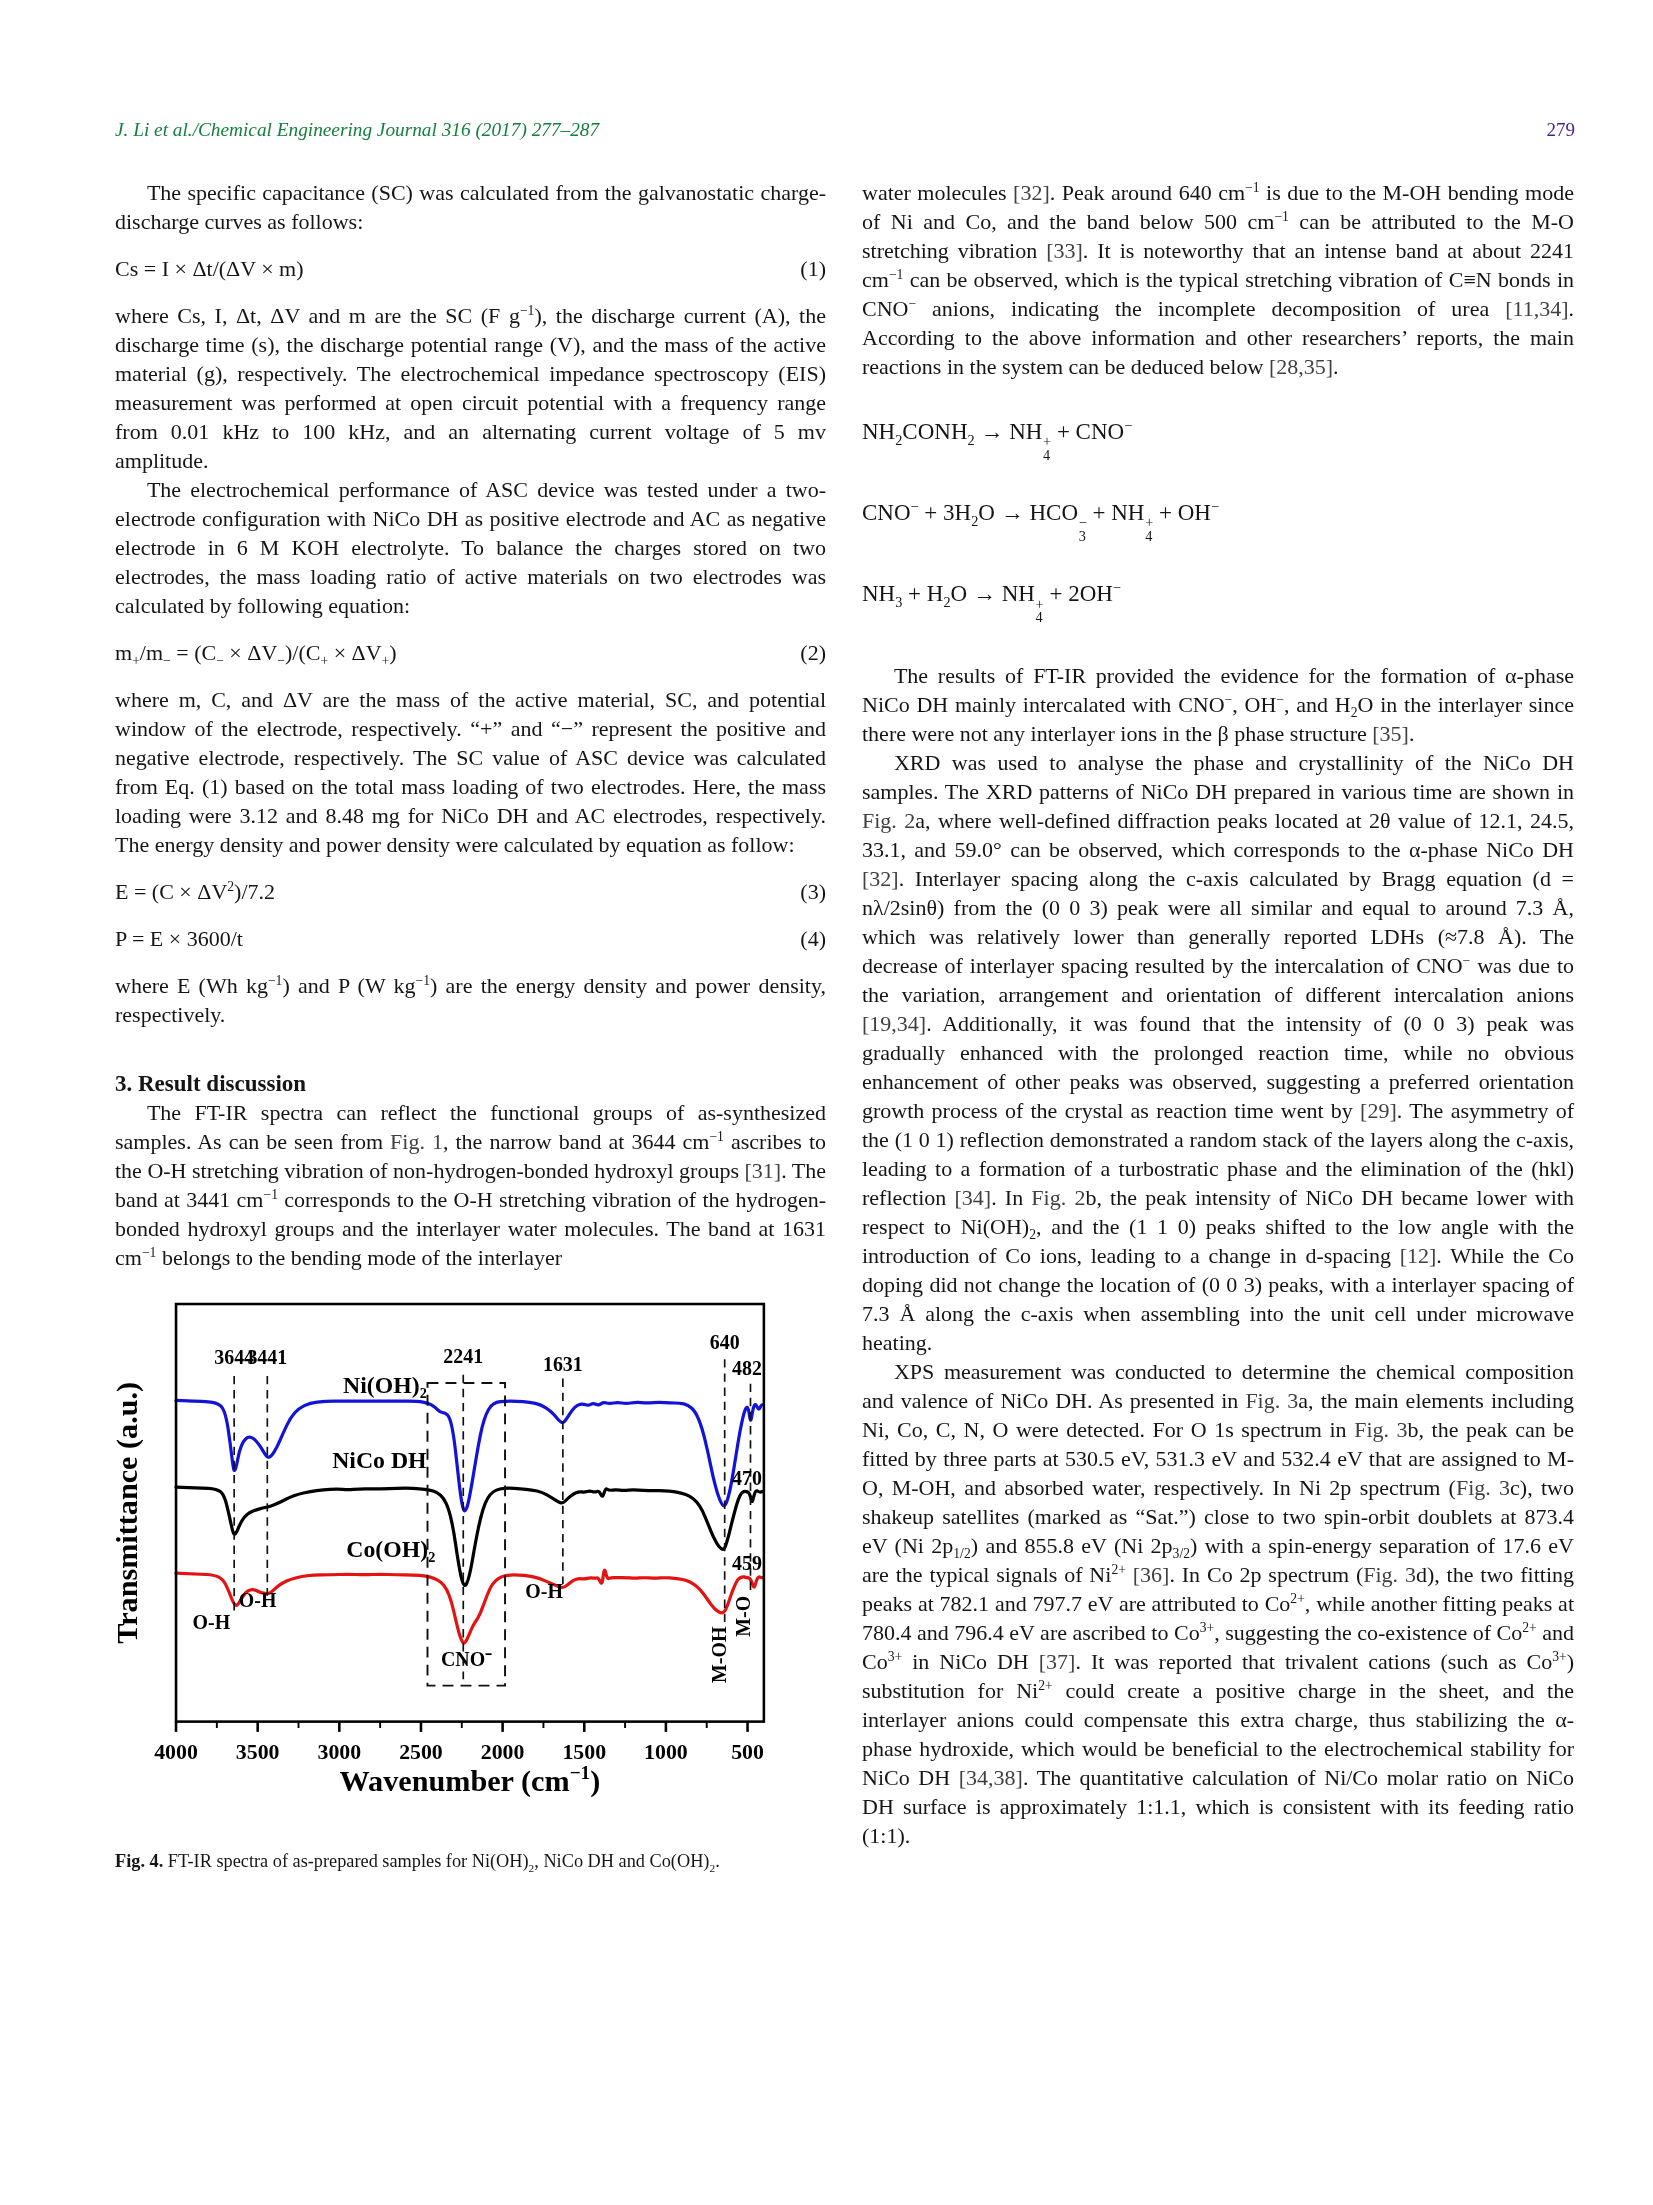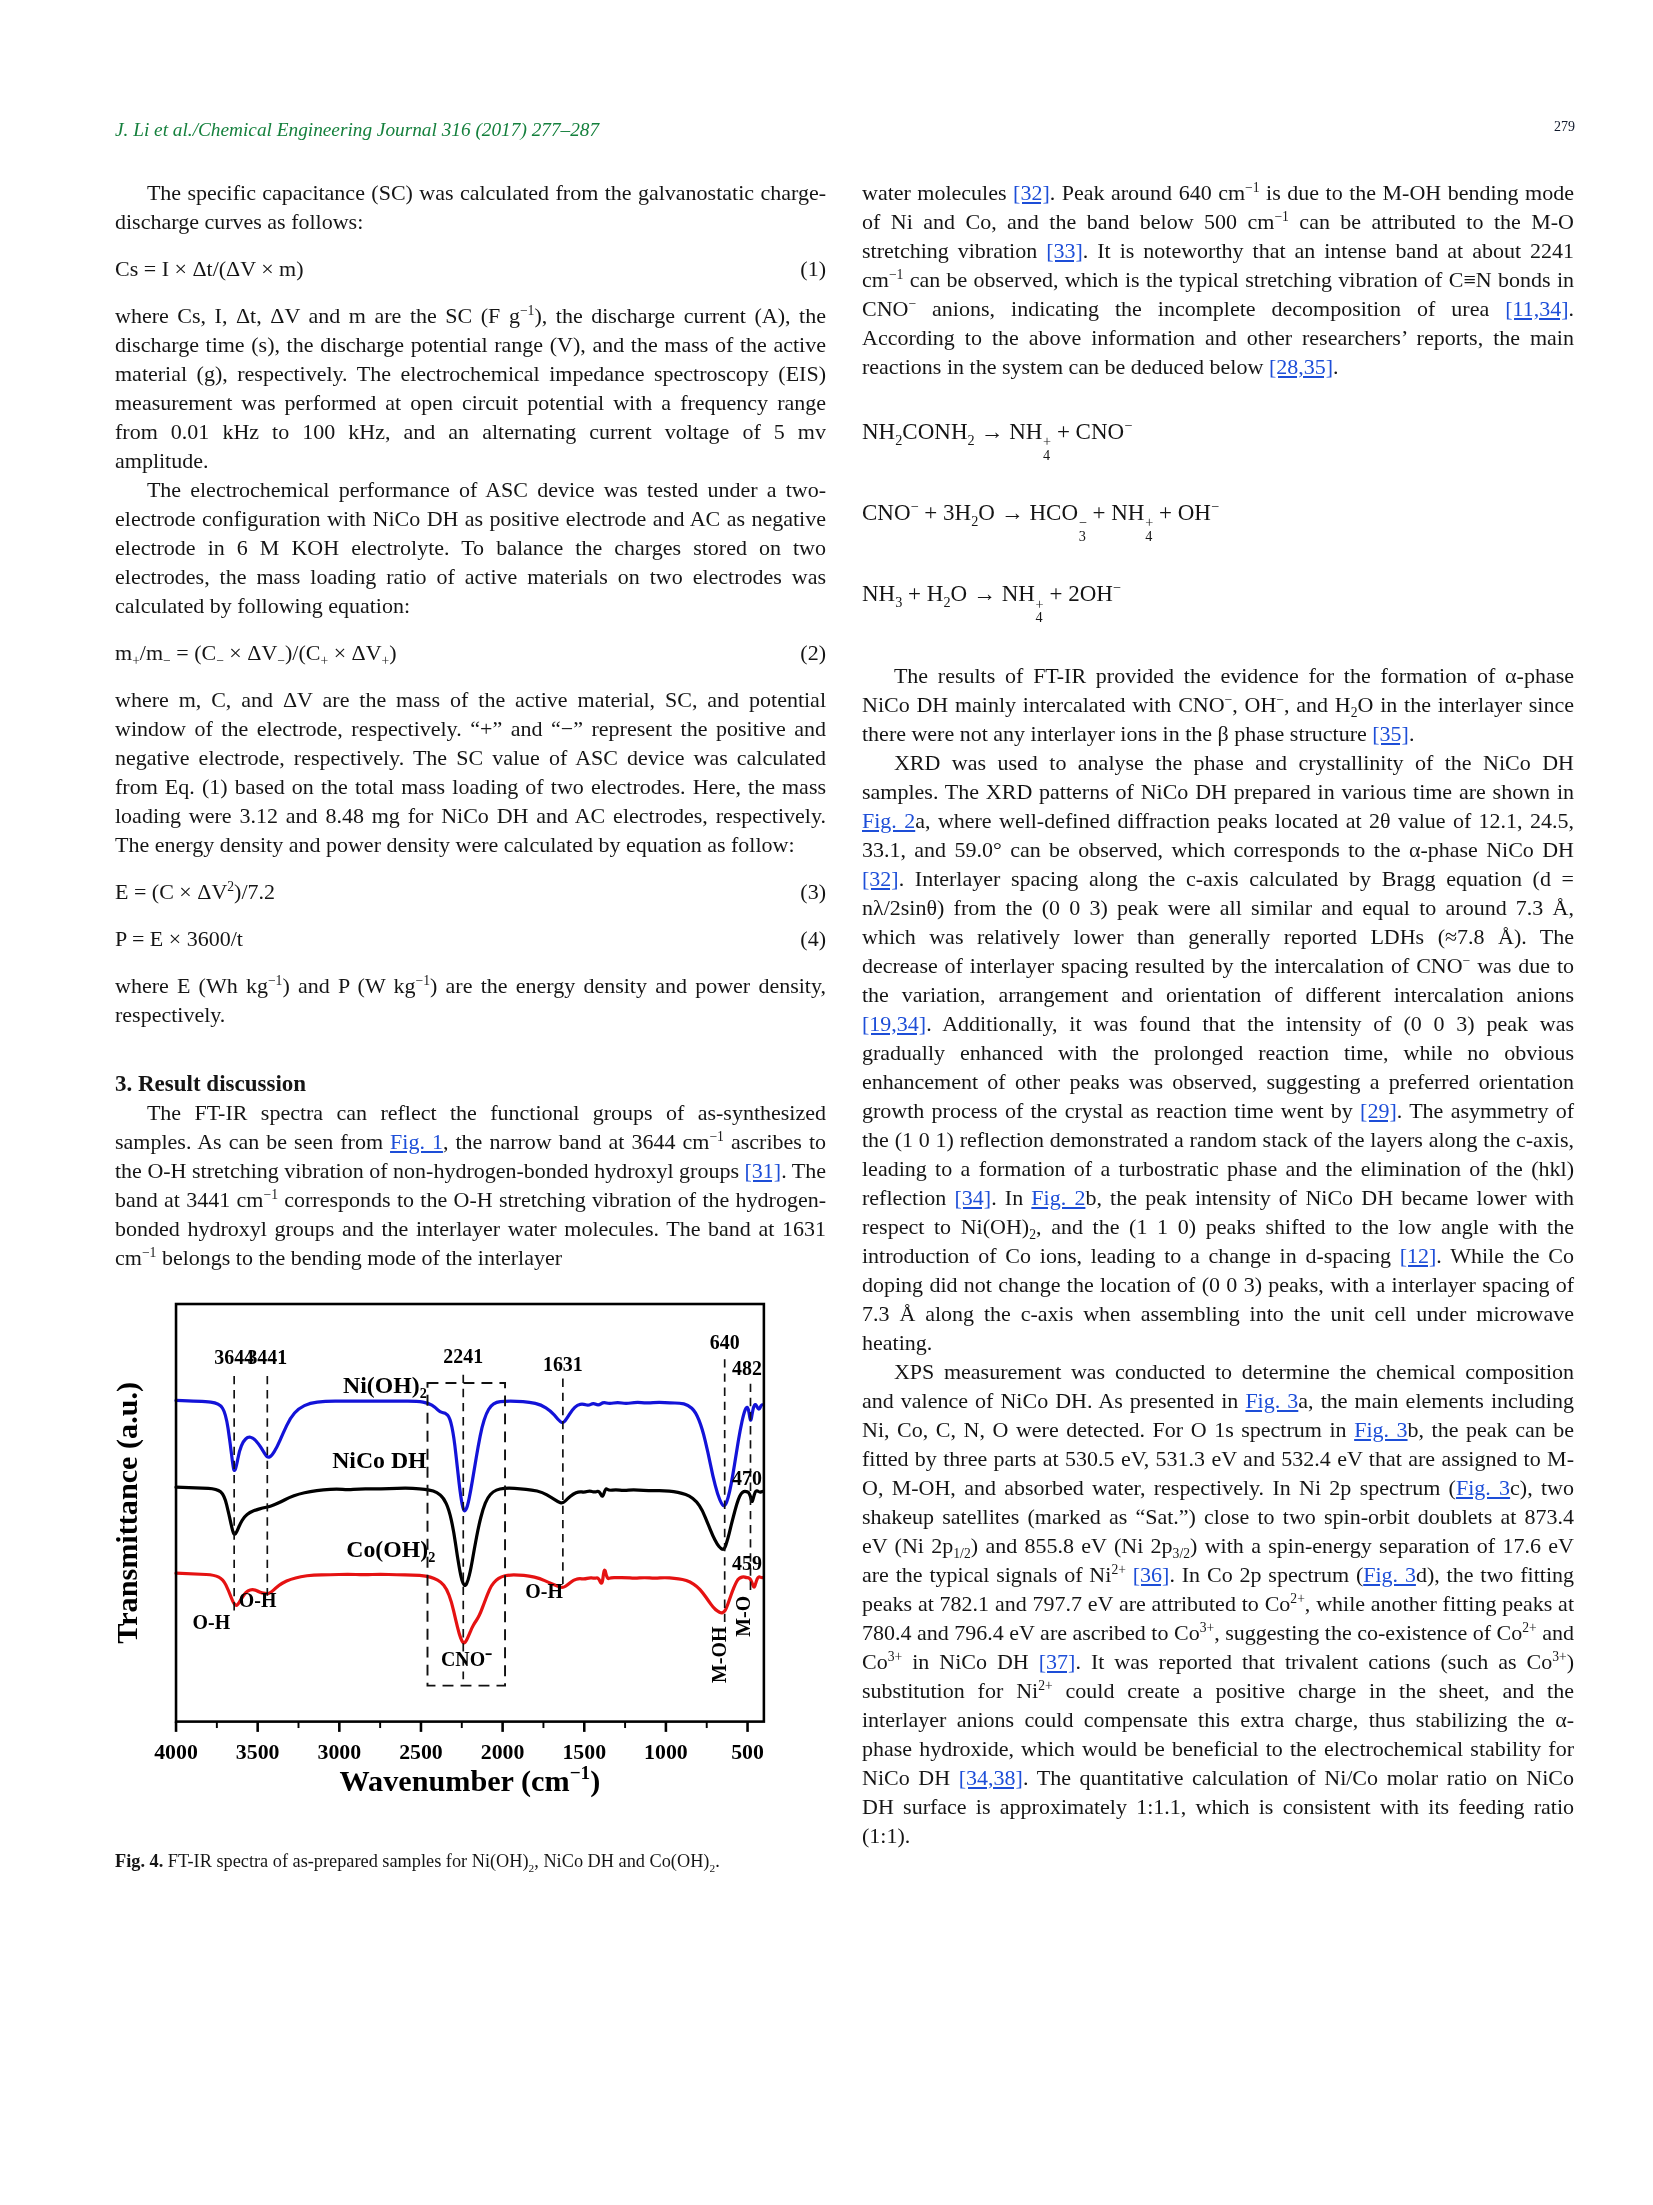--- a/index.html
+++ b/index.html
@@ -1,28 +1,28 @@
 <!DOCTYPE html>
 <html style="font-size:10.7px"><head>
 <meta charset="utf-8">
 <style>
   html,body{margin:0;padding:0;}
   body{width:1654px;height:2205px;background:#ffffff;position:relative;
        font-family:"Liberation Serif",serif;color:#151515;overflow:hidden;}
   .header{position:absolute;top:119px;left:115px;width:1460px;height:27px;}
   .journal-line{position:absolute;left:0;right:0;text-align:left;font-style:italic;
        font-size:19.3px;color:#15803d;}
-  .page-number{position:absolute;right:0;top:0;font-size:14px;color:#0f172a;}
+  .page-number{position:absolute;right:0;top:0;font-size:19px;color:#4c1d95;}
   .col{position:absolute;top:178px;font-size:22px;line-height:29px;text-align:justify;}
   .col-left{left:115px;width:711px;}
   .col-right{left:862px;width:712px;}
   p.p{margin:0;}
   p.indent{text-indent:1.45em;}
   sup,sub{font-size:0.62em;line-height:0;}
-  .ref{color:#1d4ed8;text-decoration:underline;}
+  .ref{color:#404040;}
   .eq{display:flex;justify-content:space-between;align-items:baseline;margin:18px 0;font-size:22px;gap:16px;}
   .eq-n{padding-left:13.3px;}
   .rxn{margin:36px 0;font-size:23px;text-align:left;}
   .ss{display:inline-flex;flex-direction:column;align-items:flex-start;vertical-align:-0.5em;
       line-height:0.95;font-size:0.62em;margin-left:0.7px;}
   h2.sec{font-size:23px;font-weight:bold;margin:40px 0 0 0;text-align:left;}
   h3.subsec{font-size:22px;font-weight:normal;font-style:italic;margin:37px 0 32px 0;text-align:left;}
   figure.fig{margin:23px 0 0 0;padding:0;}
   #ftir-svg{width:681px;height:514px;display:block;}
   svg text{font-family:"Liberation Serif",serif;}

